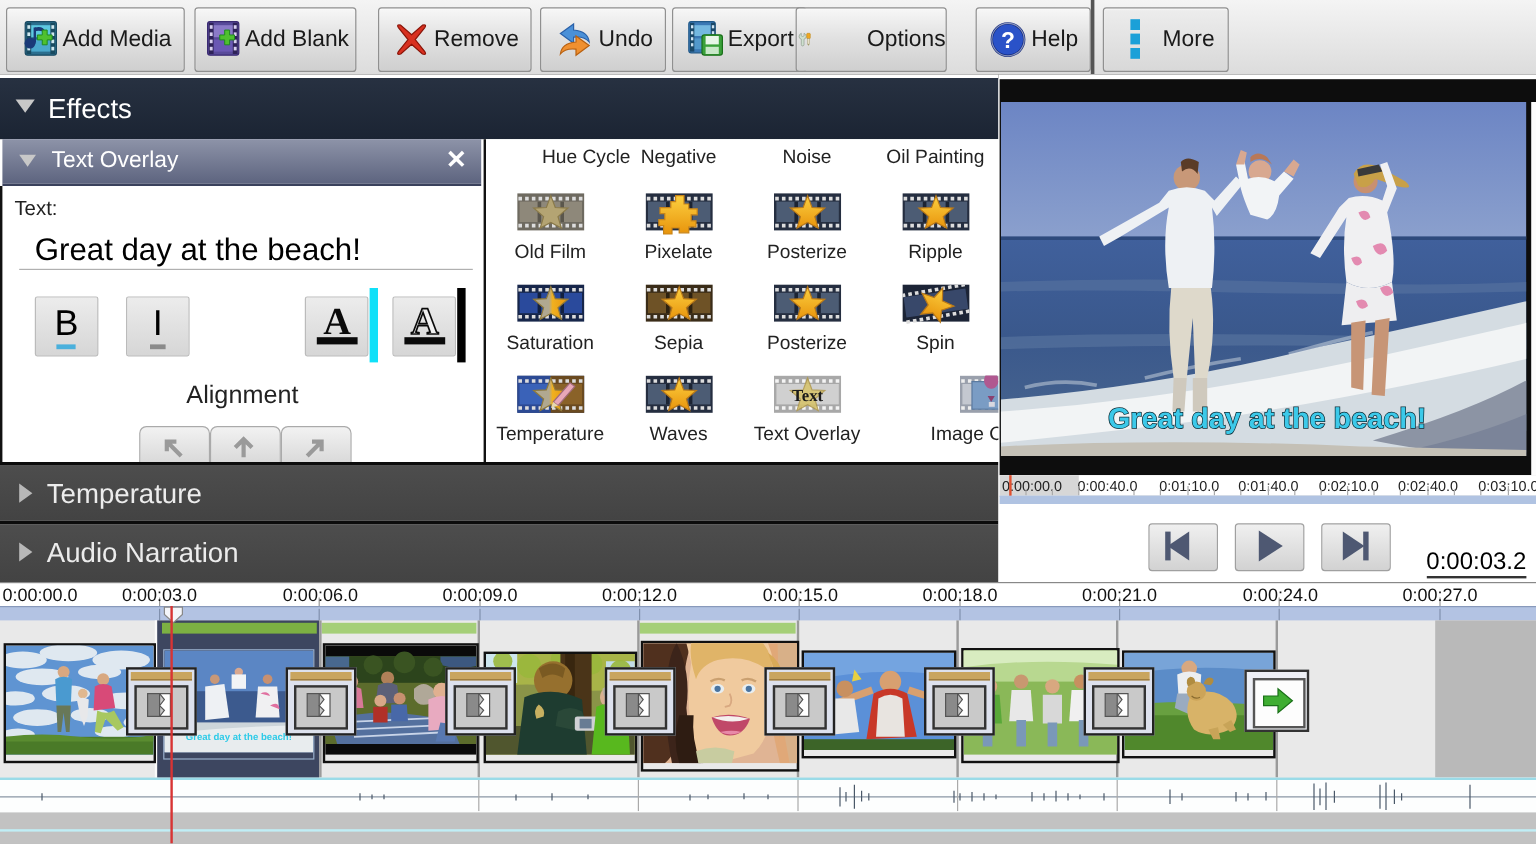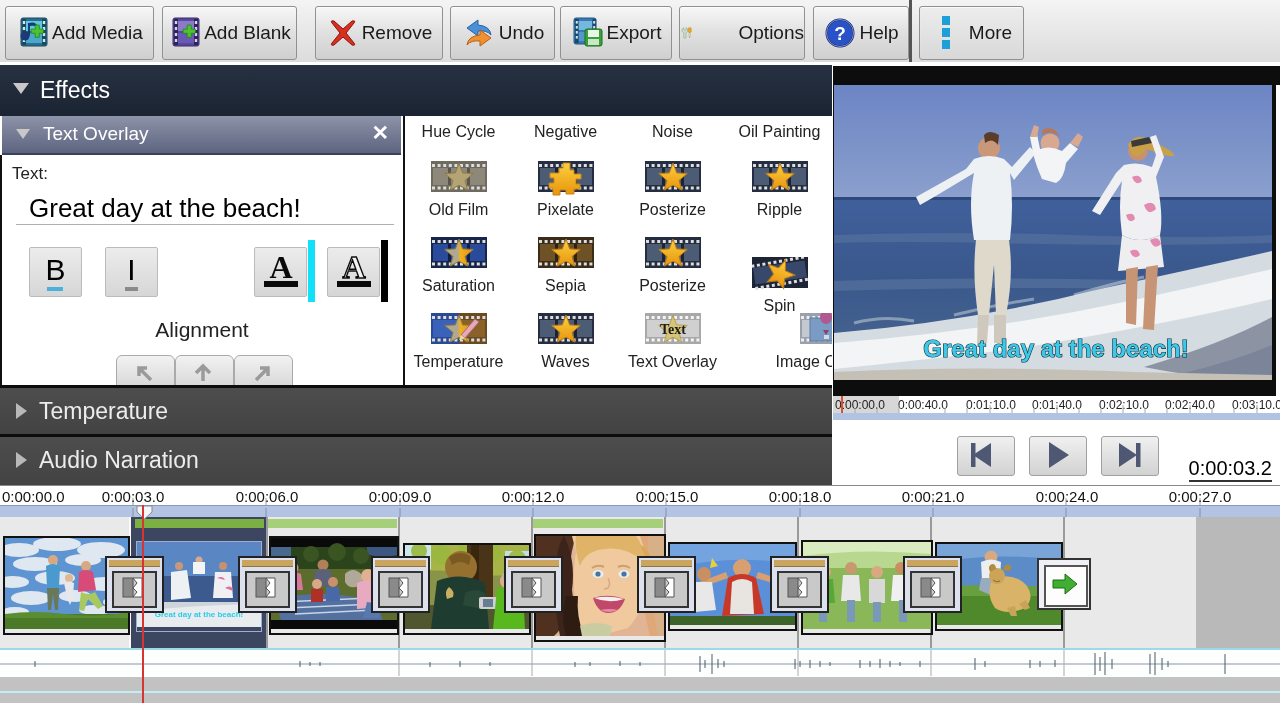--- a/index.html
+++ b/index.html
@@ -138,21 +138,21 @@
         <rect x="4.8" y="21" width="2" height="2.6"></rect>
         <rect x="22.2" y="6" width="2" height="2.6"></rect>
         <rect x="22.2" y="11" width="2" height="2.6"></rect>
       </g>
  <rect x="14" y="14" width="17" height="17" rx="2" fill="#3aa03a" stroke="#1a701a"></rect>
  <rect x="17" y="15" width="11" height="7" fill="#e8f6e8"></rect>
  <rect x="17" y="24" width="11" height="6" fill="#c8e8c8"></rect>
 </svg>
 <span>Export</span>
   </div>
-<div class="tbtn" style="left:679px;width:124px;gap:43px;">
+<div class="tbtn" style="left:663px;width:124px;gap:43px;">
 <svg width="36" height="36" viewBox="0 0 36 36">
  <path d="M10 4 Q5 6 5 11 Q5 16 10 17 L10 29 Q10 32 13 32 Q16 32 16 29 L16 17 Q21 16 21 11 Q21 6 16 4 L16 9 Q16 11 13 11 Q10 11 10 9 Z" fill="#cfe0cf" stroke="#7a8a7a" stroke-width="1.2"></path>
  <rect x="22" y="4" width="8" height="12" rx="2" fill="#f0a820" stroke="#b07808"></rect>
  <rect x="24" y="16" width="4" height="12" fill="#e8e0c8" stroke="#a09868"></rect>
  <path d="M24 28 h4 l-2 4 Z" fill="#a09868"></path>
 </svg>
 <span>Options</span>
   </div>
 <div class="tbtn" style="left:813px;width:94px;">
 <svg width="34" height="34" viewBox="0 0 34 34">
@@ -235,21 +235,21 @@
       </linearGradient>
   <linearGradient id="seag" x1="0" y1="0" x2="0" y2="1">
         <stop offset="0" stop-color="#40609c"></stop>
         <stop offset=".5" stop-color="#3a588c"></stop>
         <stop offset="1" stop-color="#47648e"></stop>
       </linearGradient>
   <path id="star" d="M28,2 L31.7,11.9 L42.3,12.4 L34,19.5 L36.8,29.1 L28,24.3 L19.2,29.1 L22,19.5 L13.7,12.4 L24.3,11.9 Z"></path>
  </defs>
 </svg>
 <div id="grid" class="abs">
- <div class="fxcell" style="left:0px;top:7px;">Hue Cycle</div>
+ <div class="fxcell" style="left:0px;top:7px;padding-left:30px;">Hue Cycle</div>
  <div class="fxcell" style="left:107px;top:7px;">Negative</div>
  <div class="fxcell" style="left:214px;top:7px;">Noise</div>
  <div class="fxcell" style="left:321px;top:7px;">Oil Painting</div>
 
  <div class="fxcell" style="left:0px;top:45px;">
   <svg width="56" height="35" viewBox="0 0 56 35">
         <rect width="56" height="31" fill="#6e6a60"></rect>
         <rect x="2" y="7" width="52" height="17" fill="#8e887a"></rect>
         <rect x="17" y="7" width="3" height="17" fill="#5a564c"></rect>
         <rect x="36" y="7" width="3" height="17" fill="#5a564c"></rect>
@@ -318,21 +318,21 @@
   <svg width="56" height="35" viewBox="0 0 56 35">
         <rect width="56" height="31" fill="#252e40"></rect>
         <rect x="2" y="7" width="52" height="17" fill="#4c5c74"></rect>
         <rect x="17" y="7" width="3" height="17" fill="#1c2433"></rect>
         <rect x="36" y="7" width="3" height="17" fill="#1c2433"></rect>
         <line x1="1" y1="4.5" x2="56" y2="4.5" stroke="#ddd" stroke-width="3" stroke-dasharray="3 2.6"></line>
         <line x1="1" y1="27" x2="56" y2="27" stroke="#ddd" stroke-width="3" stroke-dasharray="3 2.6"></line>
         <use href="#star" fill="url(#goldg)" stroke="#b87818"></use>
       </svg>
   <div class="cap">Posterize</div></div>
- <div class="fxcell" style="left:321px;top:121px;margin-top:20px;">
+ <div class="fxcell" style="left:321px;top:121px;">
   <svg width="56" height="35" viewBox="0 0 56 35">
         <rect width="56" height="31" fill="#1c2436"></rect>
         <rect x="2" y="7" width="52" height="17" fill="#38486a" transform="rotate(-8 28 16)"></rect>
         <line x1="1" y1="4.5" x2="56" y2="4.5" stroke="#ddd" stroke-width="3" stroke-dasharray="3 2.6" transform="rotate(-10 28 16)"></line>
         <line x1="1" y1="27" x2="56" y2="27" stroke="#ddd" stroke-width="3" stroke-dasharray="3 2.6" transform="rotate(-10 28 16)"></line>
         <use href="#star" fill="url(#goldg)" stroke="#b87818" transform="rotate(22 28 17)"></use>
       </svg>
   <div class="cap">Spin</div></div>
 
  <div class="fxcell" style="left:0px;top:197px;">

